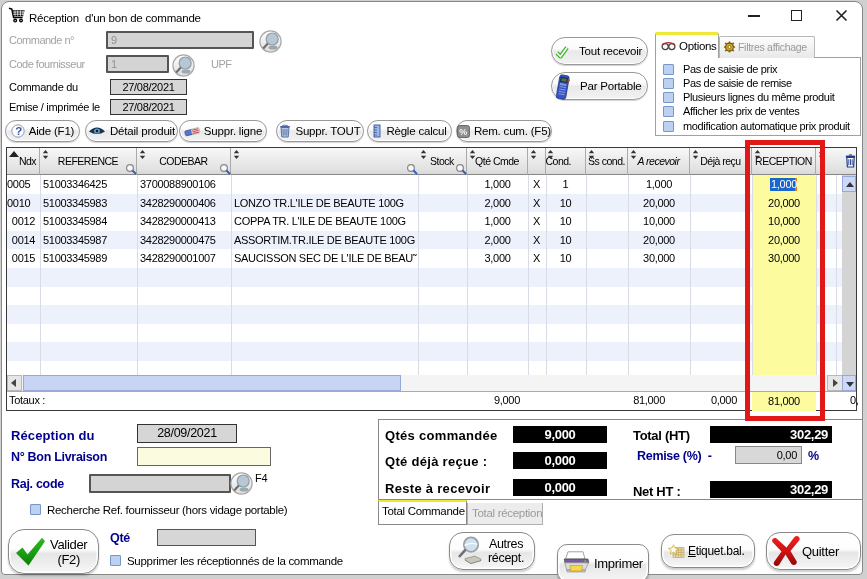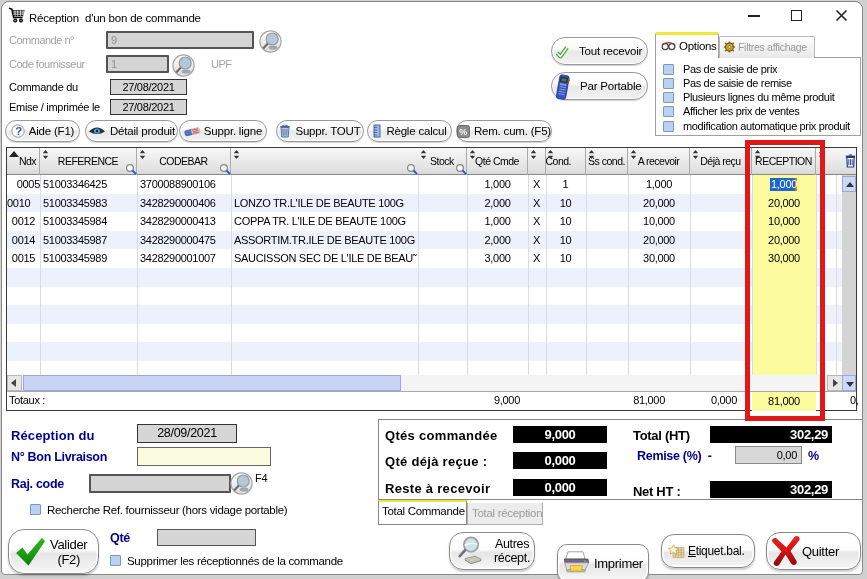--- a/index.html
+++ b/index.html
@@ -171,21 +171,21 @@
   <div class="abs" id="thead" style="left:0;top:0;width:849px;height:27px;background:linear-gradient(180deg,#f8f8f8,#e2e2e2 80%,#d8d8d8);border-bottom:1px solid #888">
         <div class="abs" style="left:0px;top:0;width:33px;height:27px;border-right:1px solid #aaa;text-align:center;line-height:26px;font-size:10.5px;letter-spacing:-0.5px;overflow:hidden;padding-left:9px;">Ndx</div>
         <div class="abs" style="left:33px;top:0;width:97px;height:27px;border-right:1px solid #aaa;text-align:center;line-height:26px;font-size:10.5px;letter-spacing:-0.5px;overflow:hidden;">REFERENCE</div>
         <div class="abs" style="left:130px;top:0;width:94px;height:27px;border-right:1px solid #aaa;text-align:center;line-height:26px;font-size:10.5px;letter-spacing:-0.5px;overflow:hidden;">CODEBAR</div>
         <div class="abs" style="left:224px;top:0;width:187px;height:27px;border-right:1px solid #aaa;text-align:center;line-height:26px;font-size:10.5px;letter-spacing:-0.5px;overflow:hidden;margin-top:27px;">DESIGNATION</div>
         <div class="abs" style="left:411px;top:0;width:49px;height:27px;border-right:1px solid #aaa;text-align:center;line-height:26px;font-size:10.5px;letter-spacing:-0.5px;overflow:hidden;">Stock</div>
         <div class="abs" style="left:460px;top:0;width:61px;height:27px;border-right:1px solid #aaa;text-align:center;line-height:26px;font-size:10.5px;letter-spacing:-0.5px;overflow:hidden;">Qté Cmde</div>
         <div class="abs" style="left:521px;top:0;width:17.5px;height:27px;border-right:1px solid #aaa;text-align:center;line-height:26px;font-size:10.5px;letter-spacing:-0.5px;overflow:hidden;"></div>
         <div class="abs" style="left:538.5px;top:0;width:40.5px;height:27px;border-right:1px solid #aaa;text-align:left;line-height:26px;font-size:10.5px;letter-spacing:-0.5px;overflow:hidden;">Cond.</div>
         <div class="abs" style="left:579px;top:0;width:42px;height:27px;border-right:1px solid #aaa;text-align:center;line-height:26px;font-size:10.5px;letter-spacing:-0.5px;overflow:hidden;">Ss cond.</div>
-        <div class="abs" style="left:621px;top:0;width:62px;height:27px;border-right:1px solid #aaa;text-align:center;line-height:26px;font-size:10.5px;letter-spacing:-0.5px;overflow:hidden;">A recevoir</div>
+        <div class="abs" style="left:621px;top:0;width:62px;height:27px;border-right:1px solid #aaa;text-align:center;line-height:26px;font-size:10.5px;letter-spacing:-0.5px;overflow:hidden;font-style:italic;">A recevoir</div>
         <div class="abs" style="left:683px;top:0;width:62px;height:27px;border-right:1px solid #aaa;text-align:center;line-height:26px;font-size:10.5px;letter-spacing:-0.5px;overflow:hidden;">Déjà reçu</div>
         <div class="abs" style="left:745px;top:0;width:64px;height:27px;border-right:1px solid #aaa;text-align:center;line-height:26px;font-size:10.5px;letter-spacing:-0.5px;overflow:hidden;">RECEPTION</div>
         <svg class="hdrdiam" style="left:34.5px;top:2px" width="7" height="10" viewBox="0 0 7 10">
           <path d="M3.5 0 L6.5 3.5 L0.5 3.5 Z M3.5 10 L6.5 6.5 L0.5 6.5 Z" fill="#333"></path>
         </svg>
         <svg class="hdrdiam" style="left:131.5px;top:2px" width="7" height="10" viewBox="0 0 7 10">
           <path d="M3.5 0 L6.5 3.5 L0.5 3.5 Z M3.5 10 L6.5 6.5 L0.5 6.5 Z" fill="#333"></path>
         </svg>
         <svg class="hdrdiam" style="left:225.5px;top:2px" width="7" height="10" viewBox="0 0 7 10">
           <path d="M3.5 0 L6.5 3.5 L0.5 3.5 Z M3.5 10 L6.5 6.5 L0.5 6.5 Z" fill="#333"></path>
@@ -262,21 +262,21 @@
         <div class="abs" style="left:411px;top:27px;width:1px;height:200px;background:#d8dce6"></div>
         <div class="abs" style="left:460px;top:27px;width:1px;height:200px;background:#d8dce6"></div>
         <div class="abs" style="left:521px;top:27px;width:1px;height:200px;background:#d8dce6"></div>
         <div class="abs" style="left:538.5px;top:27px;width:1px;height:200px;background:#d8dce6"></div>
         <div class="abs" style="left:579px;top:27px;width:1px;height:200px;background:#d8dce6"></div>
         <div class="abs" style="left:621px;top:27px;width:1px;height:200px;background:#d8dce6"></div>
         <div class="abs" style="left:683px;top:27px;width:1px;height:200px;background:#d8dce6"></div>
         <div class="abs" style="left:745px;top:27px;width:1px;height:200px;background:#d8dce6"></div>
         <div class="abs" style="left:809px;top:27px;width:1px;height:200px;background:#d8dce6"></div>
         <div class="abs" style="left:829px;top:27px;width:1px;height:200px;background:#d8dce6"></div>
-        <div class="abs" style="left:0;width:33px;text-align:right;top:27px;height:25px;line-height:18.6px;font-size:11px;overflow:hidden;white-space:nowrap">0005</div>
+        <div class="abs" style="left:0;width:33px;text-align:left;top:27px;height:25px;line-height:18.6px;font-size:11px;overflow:hidden;white-space:nowrap">0005</div>
         <div class="abs" style="left:36px;width:95px;top:27px;height:18.6px;line-height:18.6px;font-size:11px;overflow:hidden;white-space:nowrap">51003346425</div>
         <div class="abs" style="left:133px;width:92px;top:27px;height:18.6px;line-height:18.6px;font-size:11px;overflow:hidden;white-space:nowrap">3700088900106</div>
         <div class="abs" style="left:460px;width:61px;text-align:center;top:27px;height:18.6px;line-height:18.6px;font-size:11px;overflow:hidden;white-space:nowrap">1,000</div>
         <div class="abs" style="left:521px;width:17px;text-align:center;top:27px;height:18.6px;line-height:18.6px;font-size:11px;overflow:hidden;white-space:nowrap">X</div>
         <div class="abs" style="left:538px;width:41px;text-align:center;top:27px;height:18.6px;line-height:18.6px;font-size:11px;overflow:hidden;white-space:nowrap">1</div>
         <div class="abs" style="left:621px;width:62px;text-align:center;top:27px;height:18.6px;line-height:18.6px;font-size:11px;overflow:hidden;white-space:nowrap">1,000</div>
         <div class="abs" style="left:763px;top:30px;width:27px;height:13px;background:#1a66cc;border-right:2px solid #e07820"></div>
         <div class="abs" style="left:745px;width:64px;text-align:center;top:27px;height:18.6px;line-height:18.6px;font-size:11px;overflow:hidden;white-space:nowrap;color:#fff">1,000</div>
         <div class="abs" style="left:0;width:33px;top:45.6px;height:18.6px;line-height:18.6px;font-size:11px;overflow:hidden;white-space:nowrap">0010</div>
         <div class="abs" style="left:36px;width:95px;top:45.6px;height:18.6px;line-height:18.6px;font-size:11px;overflow:hidden;white-space:nowrap">51003345983</div>
@@ -402,21 +402,21 @@
 <div class="abs" style="left:472px;top:507px;font-size:11.5px;color:#9a9a9a">Total réception</div>
 
 <div class="bigbtn" style="left:449px;top:532px;width:86px;height:38px;border-radius:14px">
 <svg style="margin-left:5px" width="30" height="30" viewBox="0 0 30 30">
         <path d="M10 24 L20 21.5 L26 24.5 L16 27.5 Z" fill="#e8e8e0" stroke="#666" stroke-width="0.7"></path>
         <path d="M10 22.6 L20 20.1 L26 23.1 L26 24.5 L16 27.5 L10 24 Z" fill="#c8c8ba" stroke="#666" stroke-width="0.5"></path>
         <circle cx="16" cy="8.6" r="7.2" fill="#cfe2ee" stroke="#9aa2a8" stroke-width="1.8"></circle>
         <path d="M9.6 9.4 Q16 6 22.4 8.4" stroke="#fff" stroke-width="1.4" fill="none" opacity="0.9"></path>
         <path d="M10.6 13.6 L4 21" stroke="#68707a" stroke-width="2.6"></path>
       </svg>
-<div style="margin-left:9px;text-align:center;font-size:12.5px">Autres<br>récept.</div>
+<div style="margin-left:3px;text-align:center;font-size:12.5px">Autres<br>récept.</div>
     </div>
 <div class="bigbtn" style="left:557px;top:544px;width:92px;height:38px;border-radius:10px">
 <svg style="margin-left:4px" width="29" height="27" viewBox="0 0 29 27">
         <path d="M3.5 9 L6 1.8 L21 1.8 L23 9 Z" fill="#fff" stroke="#999" stroke-width="0.9"></path>
         <path d="M2.2 9 H26 L26.8 12.8 H2.8 Z" fill="#6a6a74" stroke="#3a3a3a" stroke-width="0.6"></path>
         <rect x="3" y="9.8" width="23" height="1.8" fill="#7a5aa8"></rect>
         <path d="M2.8 12.8 L4.6 19.8 L23.4 19.8 L26.4 12.8 Z" fill="#dcdcdc" stroke="#909090" stroke-width="0.7"></path>
         <path d="M4.6 19.8 L23.4 19.8 L23 22 L5.2 22 Z" fill="#c0c0c0" stroke="#909090" stroke-width="0.6"></path>
         <path d="M8 15.5 L9 21 L19.5 21 L20.5 15.5 Z" fill="#f6d848" stroke="#c8a020" stroke-width="0.7"></path>
         <circle cx="23.2" cy="11" r="0.9" fill="#55cc44"></circle>

